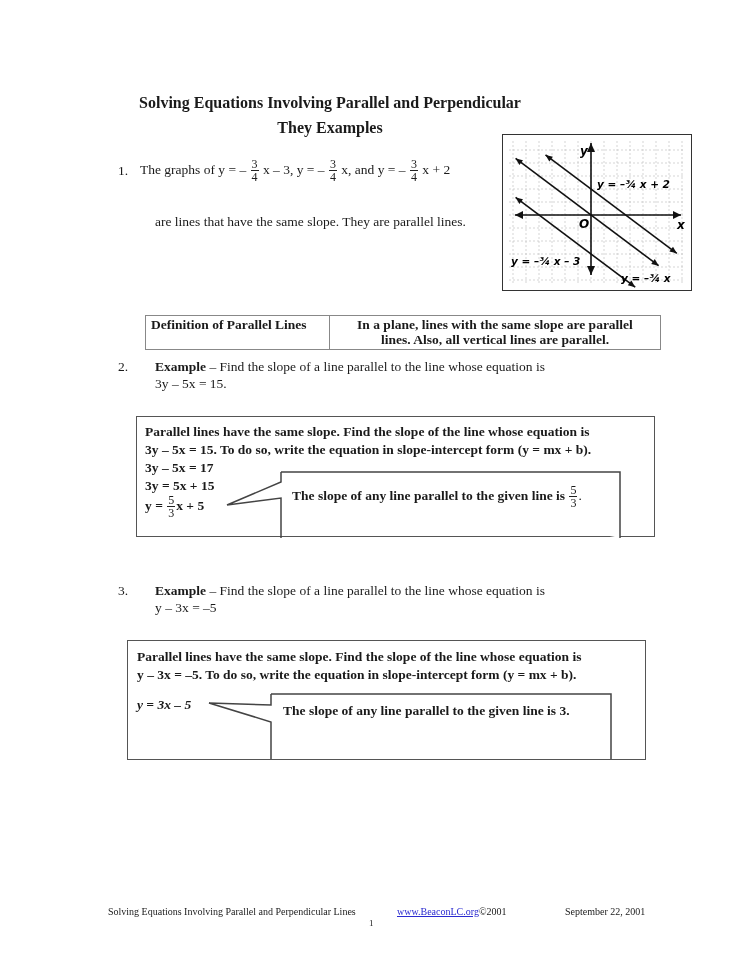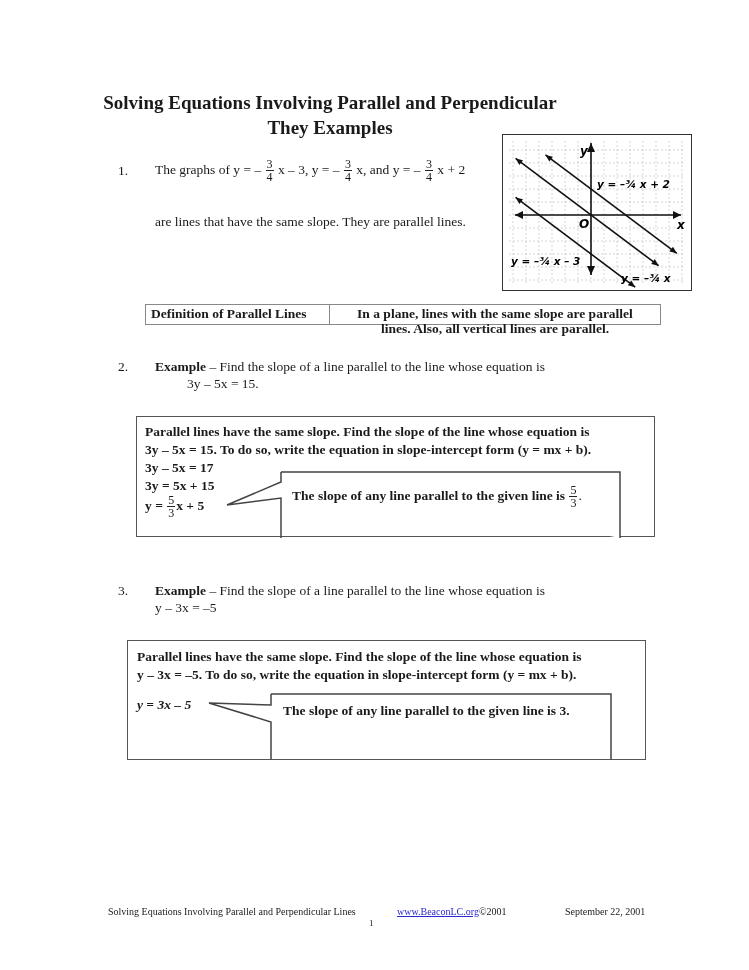--- a/index.html
+++ b/index.html
@@ -1,43 +1,43 @@
 <!DOCTYPE html>
 <html><head>
 <meta charset="utf-8">
 <style>
   html, body { margin: 0; padding: 0; background: #ffffff; }
   body { width: 749px; height: 970px; position: relative; overflow: hidden;
          font-family: "Liberation Serif", "DejaVu Serif", serif; color: #1a1a1a; }
   .abs { position: absolute; }
-  .title { left: 0; width: 660px; top: 90px; text-align: center; font-weight: bold; font-size: 19px; line-height: 25px; }
+  .title { left: 0; width: 660px; top: 90px; text-align: center; font-weight: bold; font-size: 16px; line-height: 25px; }
   .txt { font-size: 13.5px; line-height: 18px; white-space: nowrap; }
   .b { font-weight: bold; }
   .frac { display: inline-block; vertical-align: middle; text-align: center; font-size: 12px; line-height: 12px; margin: 0 1px; }
   .frac span { display: block; }
   .frac .num { border-bottom: 1px solid #222; padding: 0 1px; }
   .box { border: 1.5px solid #555; box-sizing: border-box; background: #fff; }
   .graphbox { left: 502px; top: 134px; width: 190px; height: 157px; border: 1.5px solid #333; box-sizing: border-box; }
-  .deftable { left: 145px; top: 304px; width: 516px; height: 21px; border: 1.5px solid #888; box-sizing: border-box; display: flex; }
+  .deftable { left: 145px; top: 315px; width: 516px; height: 35px; border: 1.5px solid #888; box-sizing: border-box; display: flex; }
   .deftable .c1 { width: 184px; border-right: 1.5px solid #888; padding: 1px 5px; box-sizing: border-box; font-weight: bold; font-size: 13.5px; line-height: 15px; }
   .deftable .c2 { flex: 1; padding: 1px 6px; box-sizing: border-box; font-weight: bold; font-size: 13.5px; line-height: 15px; text-align: center; }
   .footer { font-size: 10px; font-weight: normal; top: 906px; }
   .footer a { color: #2a2ad0; text-decoration: underline; }
   svg text { font-family: "DejaVu Sans", sans-serif; font-weight: bold; font-style: italic; }
 </style>
 </head>
 <body>
 
 <div class="abs title">
   <div>Solving Equations Involving Parallel and Perpendicular</div>
   <div>They Examples</div>
 </div>
 
 <div class="abs txt" style="left:118px; top:162px;">1.</div>
-<div class="abs txt" style="left:155px; top:156px; line-height:28px;">
+<div class="abs txt" style="left:140px; top:156px; line-height:28px;">
   <span>The graphs of y = –</span>
   <span class="frac"><span class="num">3</span><span>4</span></span>
   <span>x – 3, y = –</span>
   <span class="frac"><span class="num">3</span><span>4</span></span>
   <span>x, and y = –</span>
   <span class="frac"><span class="num">3</span><span>4</span></span>
   <span>x + 2</span>
 </div>
 <div class="abs txt" style="left:155px; top:185px;margin-top:28px;">are lines that have the same slope. They are parallel lines.</div>
 
@@ -105,21 +105,21 @@
   <div class="c2">
     <div>In a plane, lines with the same slope are parallel</div>
     <div>lines. Also, all vertical lines are parallel.</div>
   </div>
 </div>
 
 <div class="abs txt" style="left:118px; top:358px;">2.</div>
 <div class="abs txt" style="left:155px; top:358px;">
   <span class="b">Example</span><span> – Find the slope of a line parallel to the line whose equation is</span>
 </div>
-<div class="abs txt" style="left:155px; top:375px;margin-left:32px;">3y – 5x = 15.</div>
+<div class="abs txt" style="left:155px; top:375px;">3y – 5x = 15.</div>
 
 <div class="abs box" style="left:136px; top:416px; width:519px; height:121px;"></div>
 <div class="abs txt b" style="left:145px; top:423px;">Parallel lines have the same slope. Find the slope of the line whose equation is</div>
 <div class="abs txt b" style="left:145px; top:441px;">3y – 5x = 15. To do so, write the equation in slope-intercept form (y = mx + b).</div>
 <div class="abs txt b" style="left:145px; top:459px;">3y – 5x = 17</div>
 <div class="abs txt b" style="left:145px; top:477px;">3y = 5x + 15</div>
 <div class="abs txt b" style="left:145px; top:492px; line-height:28px;">
   <span>y =</span>
   <span class="frac" style="font-weight:normal;"><span class="num">5</span><span>3</span></span><span>x + 5</span>
 </div>

